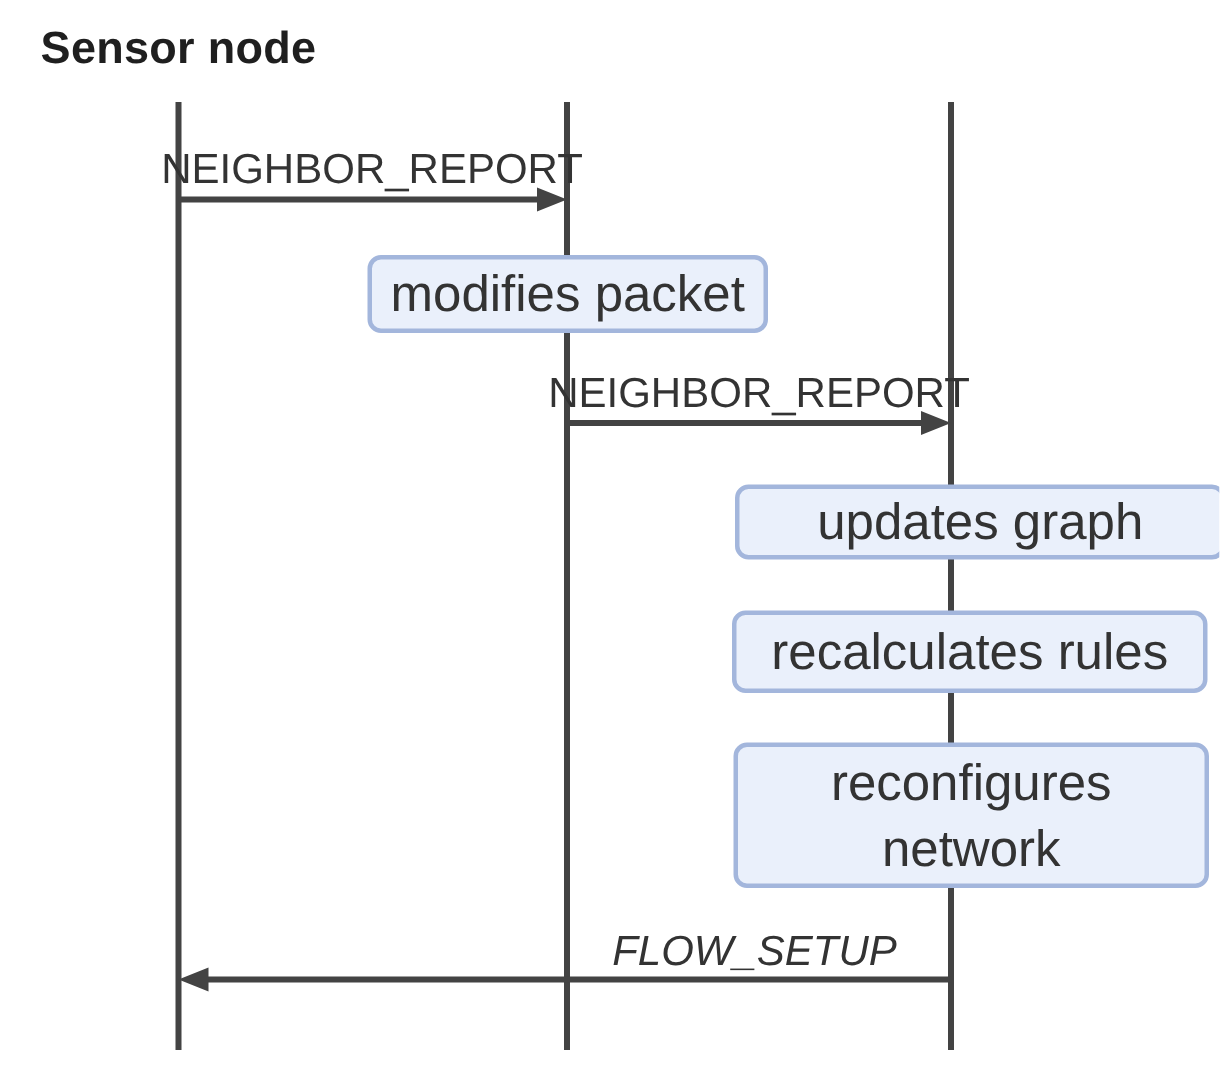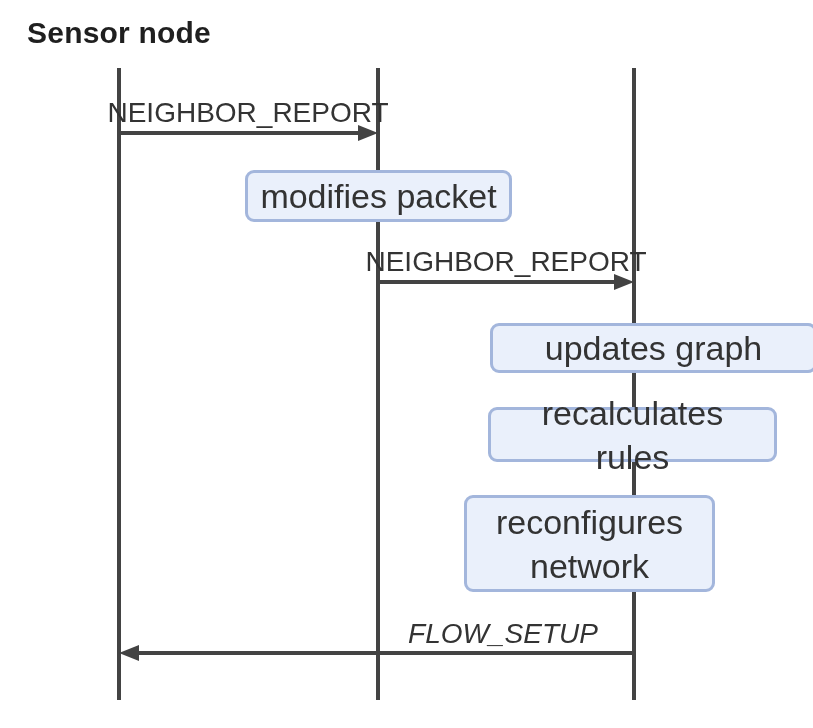--- a/index.html
+++ b/index.html
@@ -97,25 +97,25 @@
   </div>
 
   <div class="msg-label" style="left: 506px; top: 246px;">NEIGHBOR_REPORT</div>
   <div class="msg-line" style="left: 378px; top: 280px; width: 238px;"></div>
   <div class="arrowhead-right" style="left: 614px; top: 274px;"></div>
 
   <div class="action-box" style="left: 490px; top: 323px; width: 327px; height: 50px;">
     <span>updates graph</span>
   </div>
 
-  <div class="action-box" style="left: 488px; top: 407px; width: 289px; height: 55px;">
+  <div class="action-box" style="left: 488px; top: 407px; width: 317px; height: 55px;">
     <span>recalculates rules</span>
   </div>
 
-  <div class="action-box" style="left: 464px; top: 495px; width: 251px; height: 97px;">
+  <div class="action-box" style="left: 489px; top: 495px; width: 317px; height: 97px;">
     <span>reconfigures network</span>
   </div>
 
   <div class="msg-label" style="left: 503px; top: 618px; font-style: italic;">FLOW_SETUP</div>
   <div class="msg-line" style="left: 137px; top: 651px; width: 497px;"></div>
   <div class="arrowhead-left" style="left: 119px; top: 645px;"></div>
 
 </div>
 
 </body></html>

